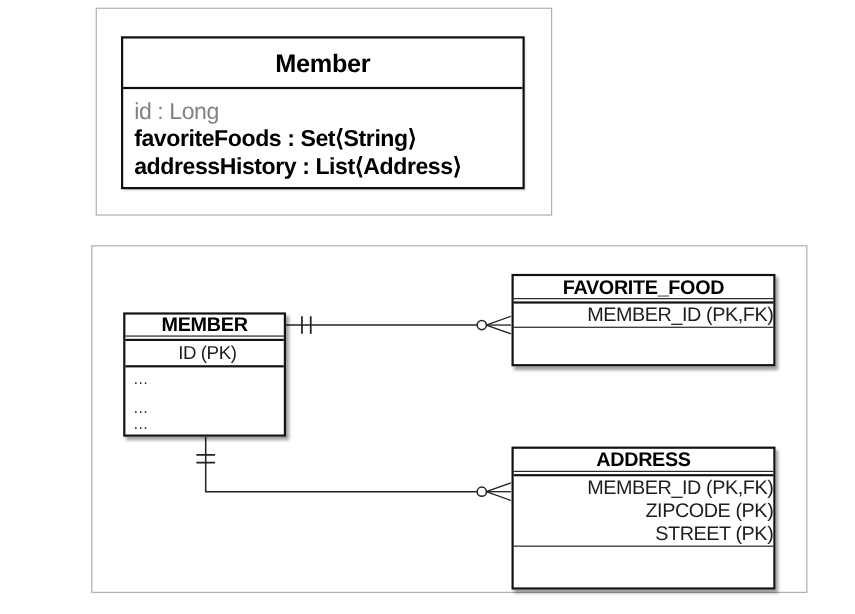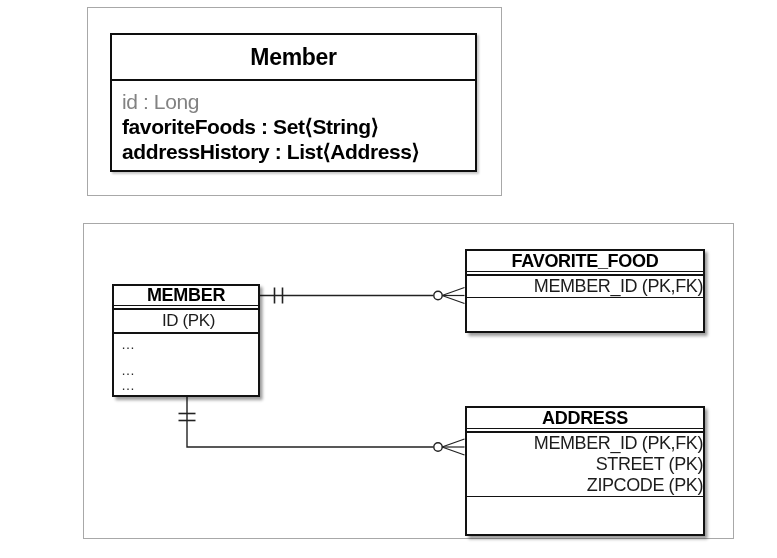--- a/index.html
+++ b/index.html
@@ -199,20 +199,20 @@
       <div class="dbl-sep"></div>
       <div class="erd-row">MEMBER_ID (PK,FK)</div>
       <div class="thin-sep"></div>
       <div class="erd-empty"></div>
     </div>
 
     <div class="erd-table" id="addr-table">
       <div class="erd-header">ADDRESS</div>
       <div class="dbl-sep"></div>
       <div class="erd-row">MEMBER_ID (PK,FK)</div>
+      <div class="erd-row">ZIPCODE (PK)</div>
       <div class="erd-row">STREET (PK)</div>
-      <div class="erd-row">ZIPCODE (PK)</div>
       <div class="thin-sep"></div>
       <div class="erd-empty"></div>
     </div>
 
   </section>
 </div>
 
 </body></html>

